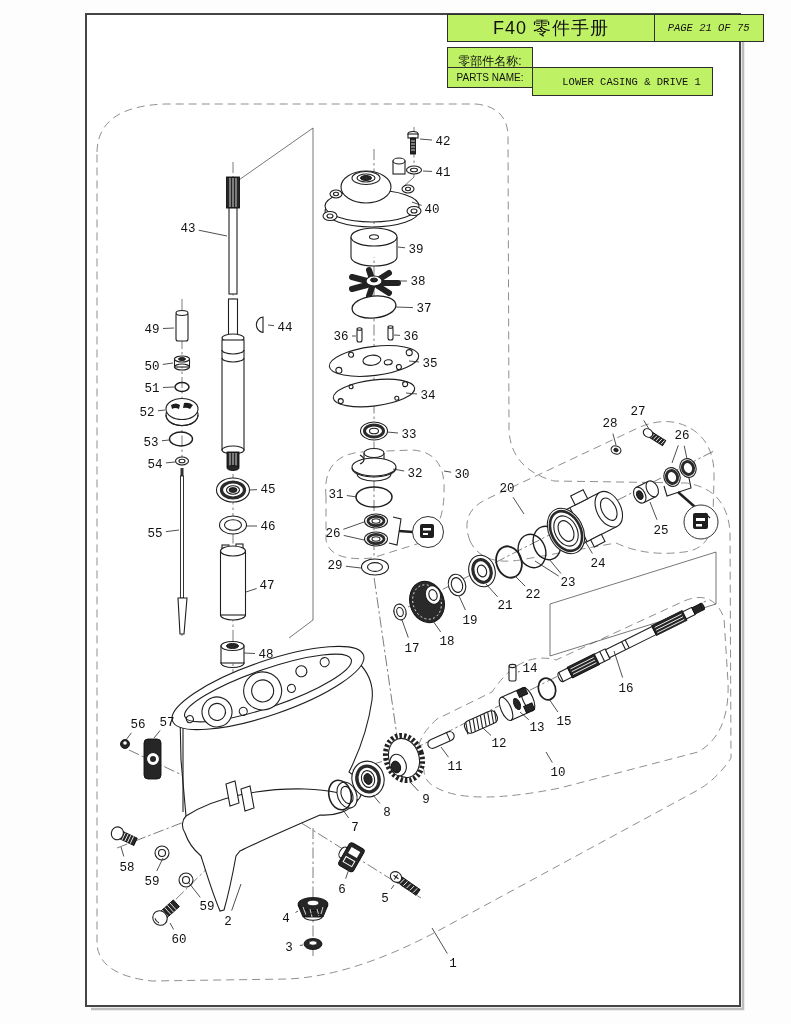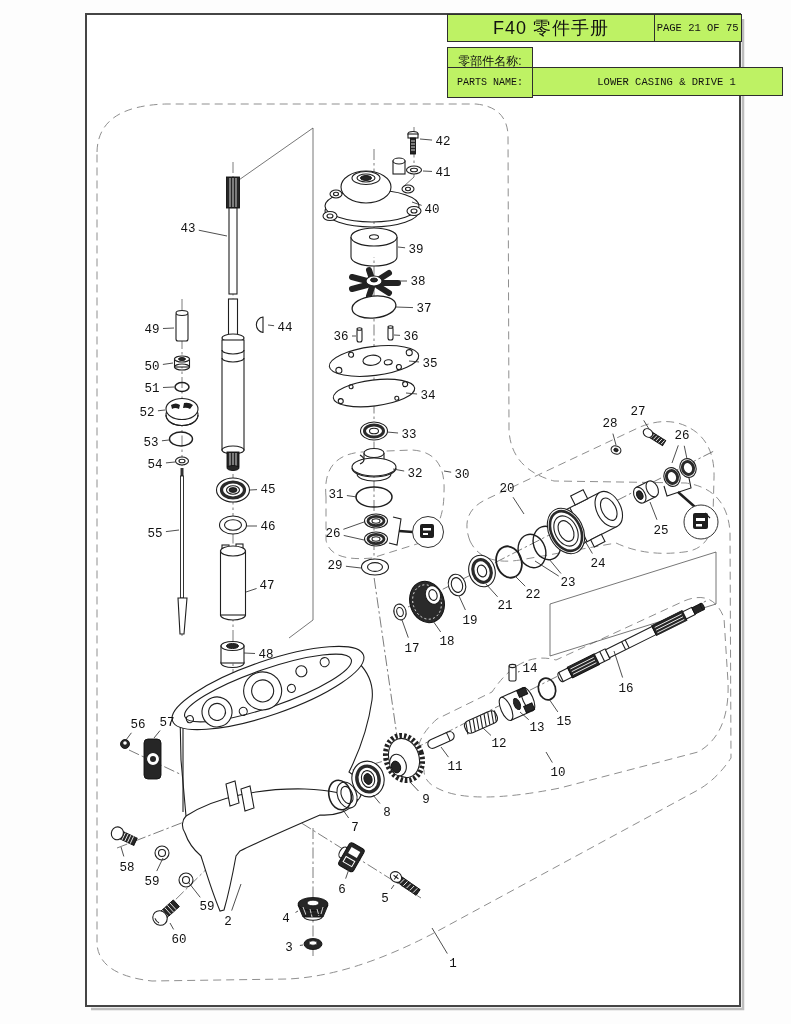--- a/index.html
+++ b/index.html
@@ -14,28 +14,28 @@
   .dash{stroke:#8f8f8f;fill:none;stroke-width:1;stroke-dasharray:8 5;}
   .dd{stroke:#5a5a5a;fill:none;stroke-width:0.8;stroke-dasharray:11 3 2.5 3;}
   .thin{stroke:#4a4a4a;stroke-width:0.75;fill:none;}
   .wline{stroke:#ffffff;stroke-width:0.8;fill:none;}
   
   .hdr{position:absolute;left:447px;top:14px;width:293px;height:82px;color:#111;}
   .hdr .cell{position:absolute;border:1.4px solid #2e2e2e;box-sizing:border-box;
              display:flex;align-items:center;justify-content:center;background:#bef264;
              white-space:nowrap;overflow:hidden;}
   .c-title{left:0;top:0;width:208px;height:28px;font-size:18px;letter-spacing:1px;}
-  .c-page{left:206.6px;top:0;width:88px;height:28px;
-          font-family:"Liberation Mono",monospace;font-size:10.5px;}
+  .c-page{left:206.6px;top:0;width:110px;height:28px;
+          font-family:"Liberation Mono",monospace;font-size:10.5px;font-style:italic;}
   .c-l2{left:0;top:33px;width:86px;height:28px;font-size:12px;}
   .c-v2{left:84.6px;top:26.6px;width:208.4px;height:28px;justify-content:flex-start;
         padding-left:7px;font-size:12px;}
-  .c-l3{left:0;top:53.2px;width:86px;height:31px;
-        font-family:Liberation Mono, monospace;font-size:10px;}
-  .c-v3{left:84.6px;top:53.2px;width:251px;height:28.8px;justify-content:flex-start;
+  .c-l3{left:0;top:53.2px;width:86px;height:21px;
+        font-family:Liberation Sans, sans-serif;font-size:10px;}
+  .c-v3{left:84.6px;top:53.2px;width:181px;height:28.8px;justify-content:flex-start;
         padding-left:19px;font-family:"Liberation Mono",monospace;font-size:10.5px;}
   .callout-text{font-family:"Liberation Mono",monospace;font-size:12.5px;fill:#121212;}
 </style>
 </head>
 <body>
 
 <div class="stage">
 
 <svg width="791" height="1024" viewBox="0 0 791 1024">
 

